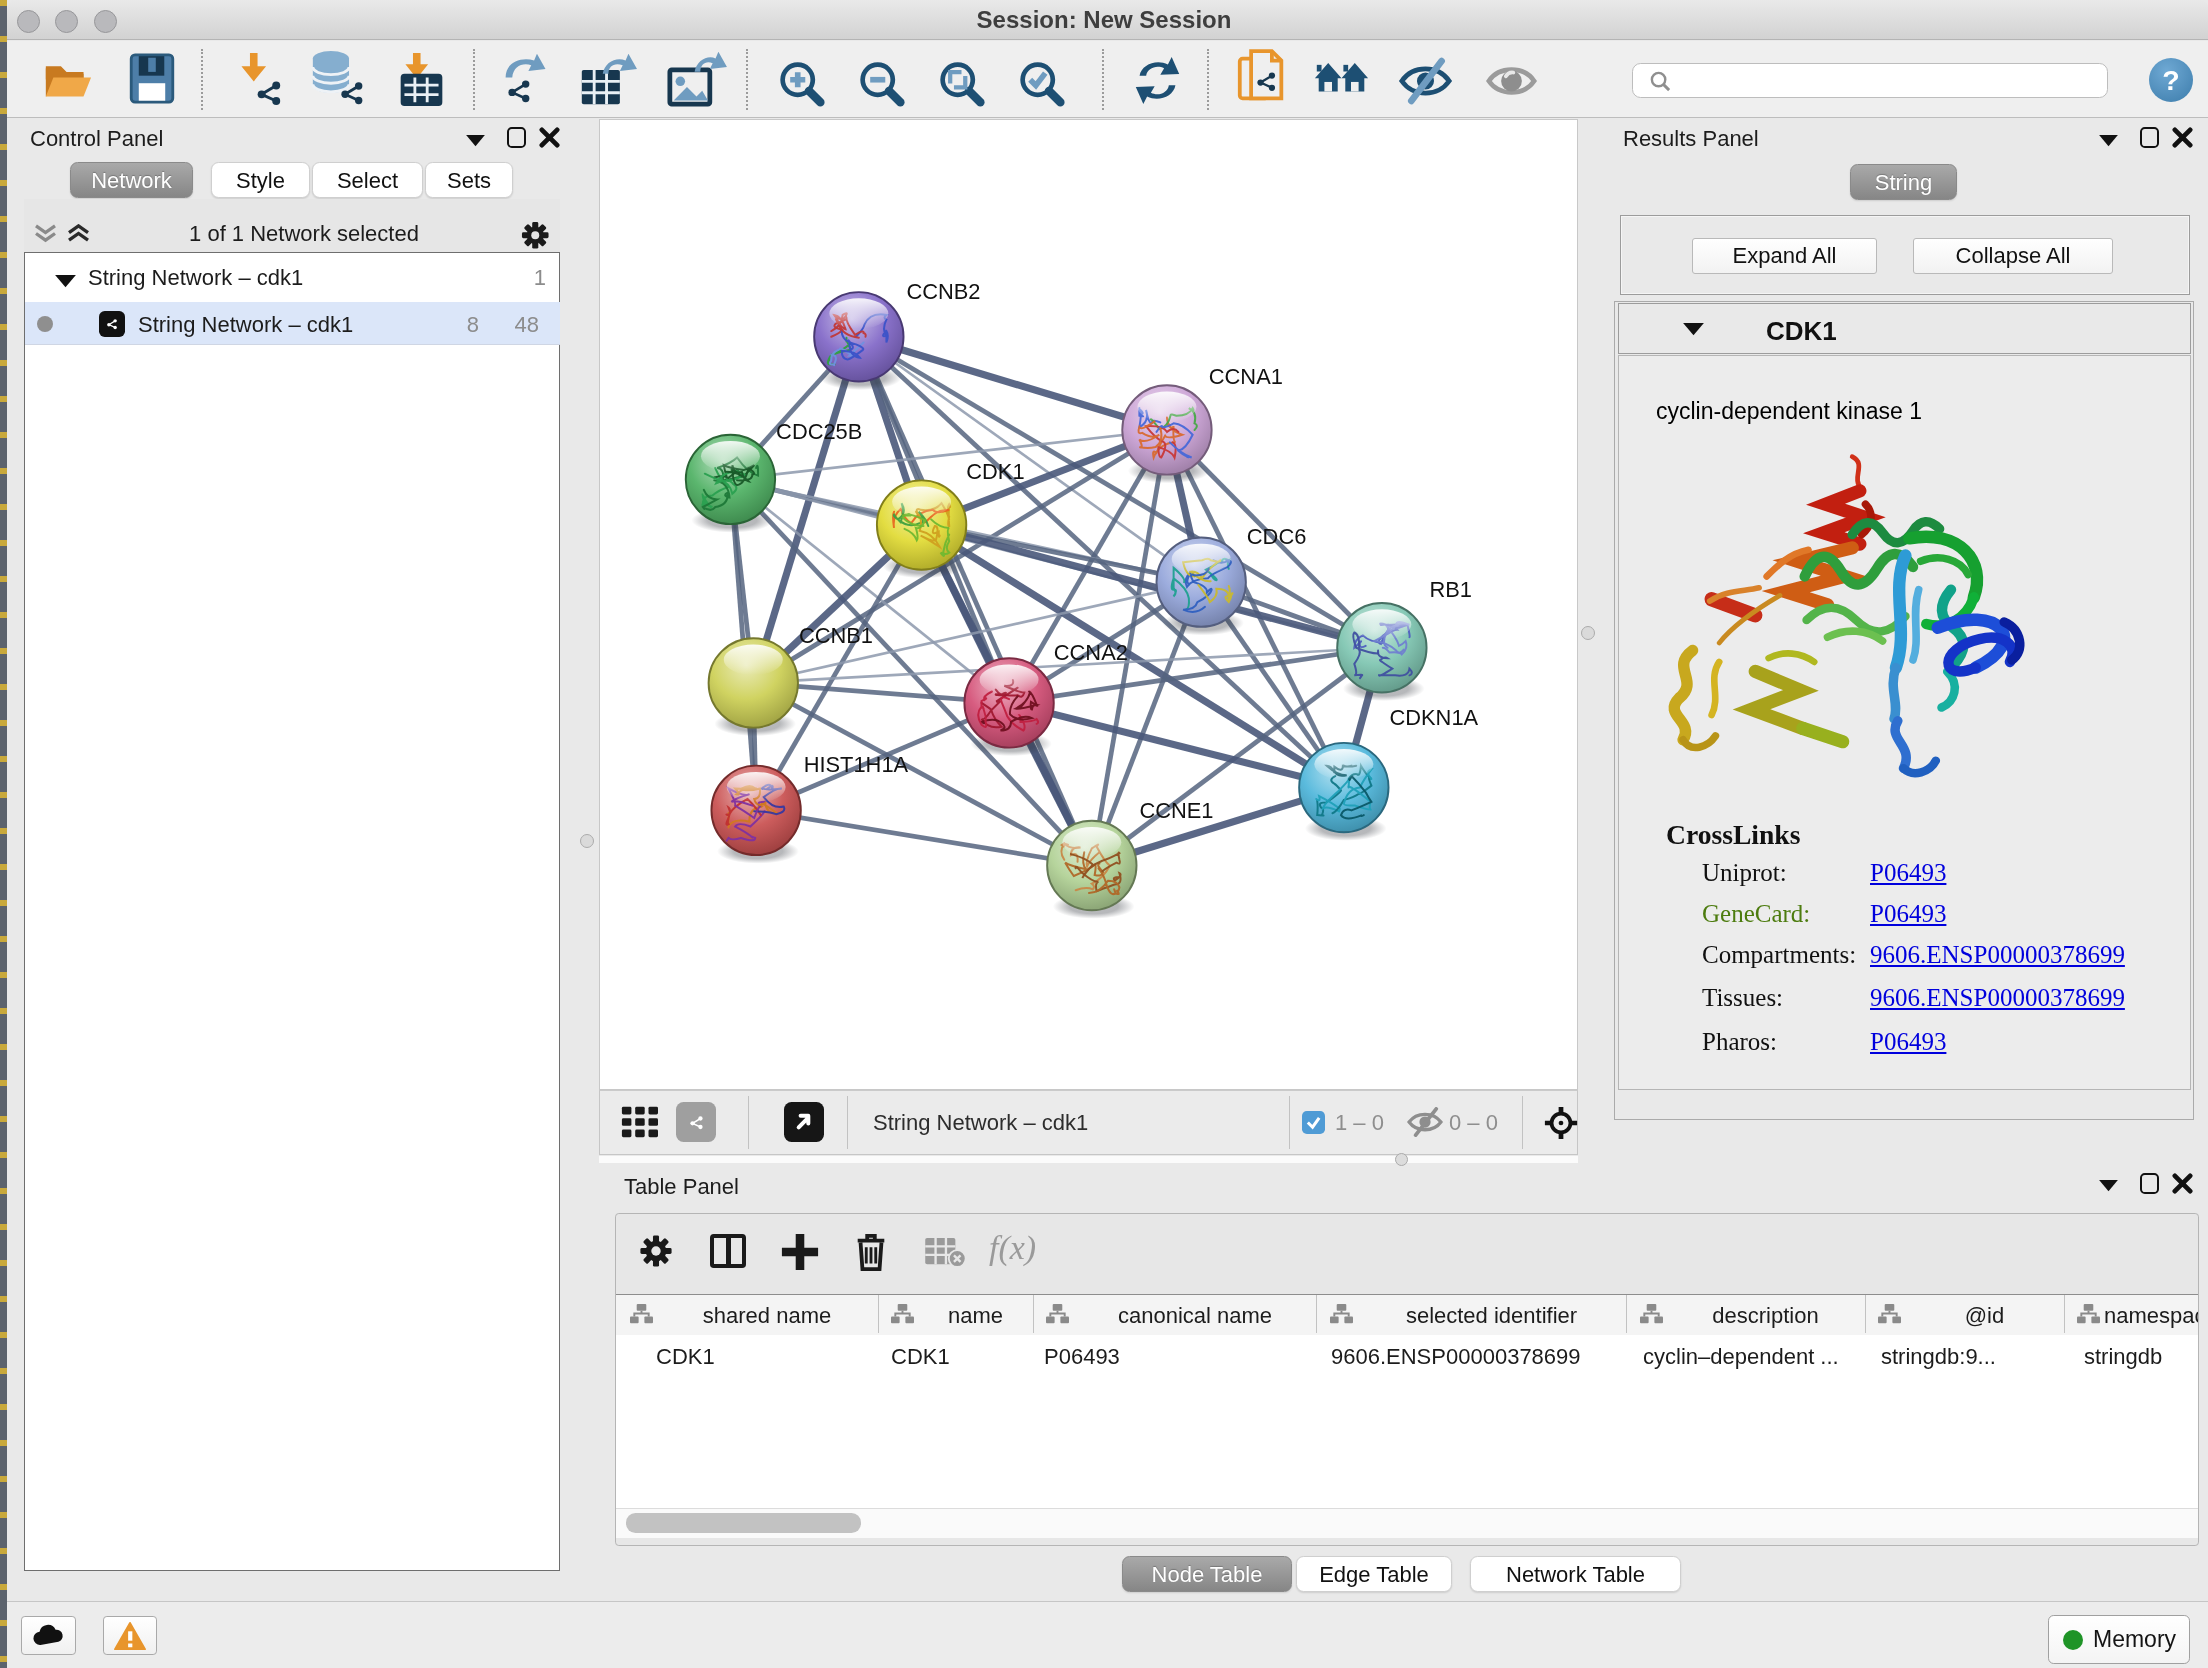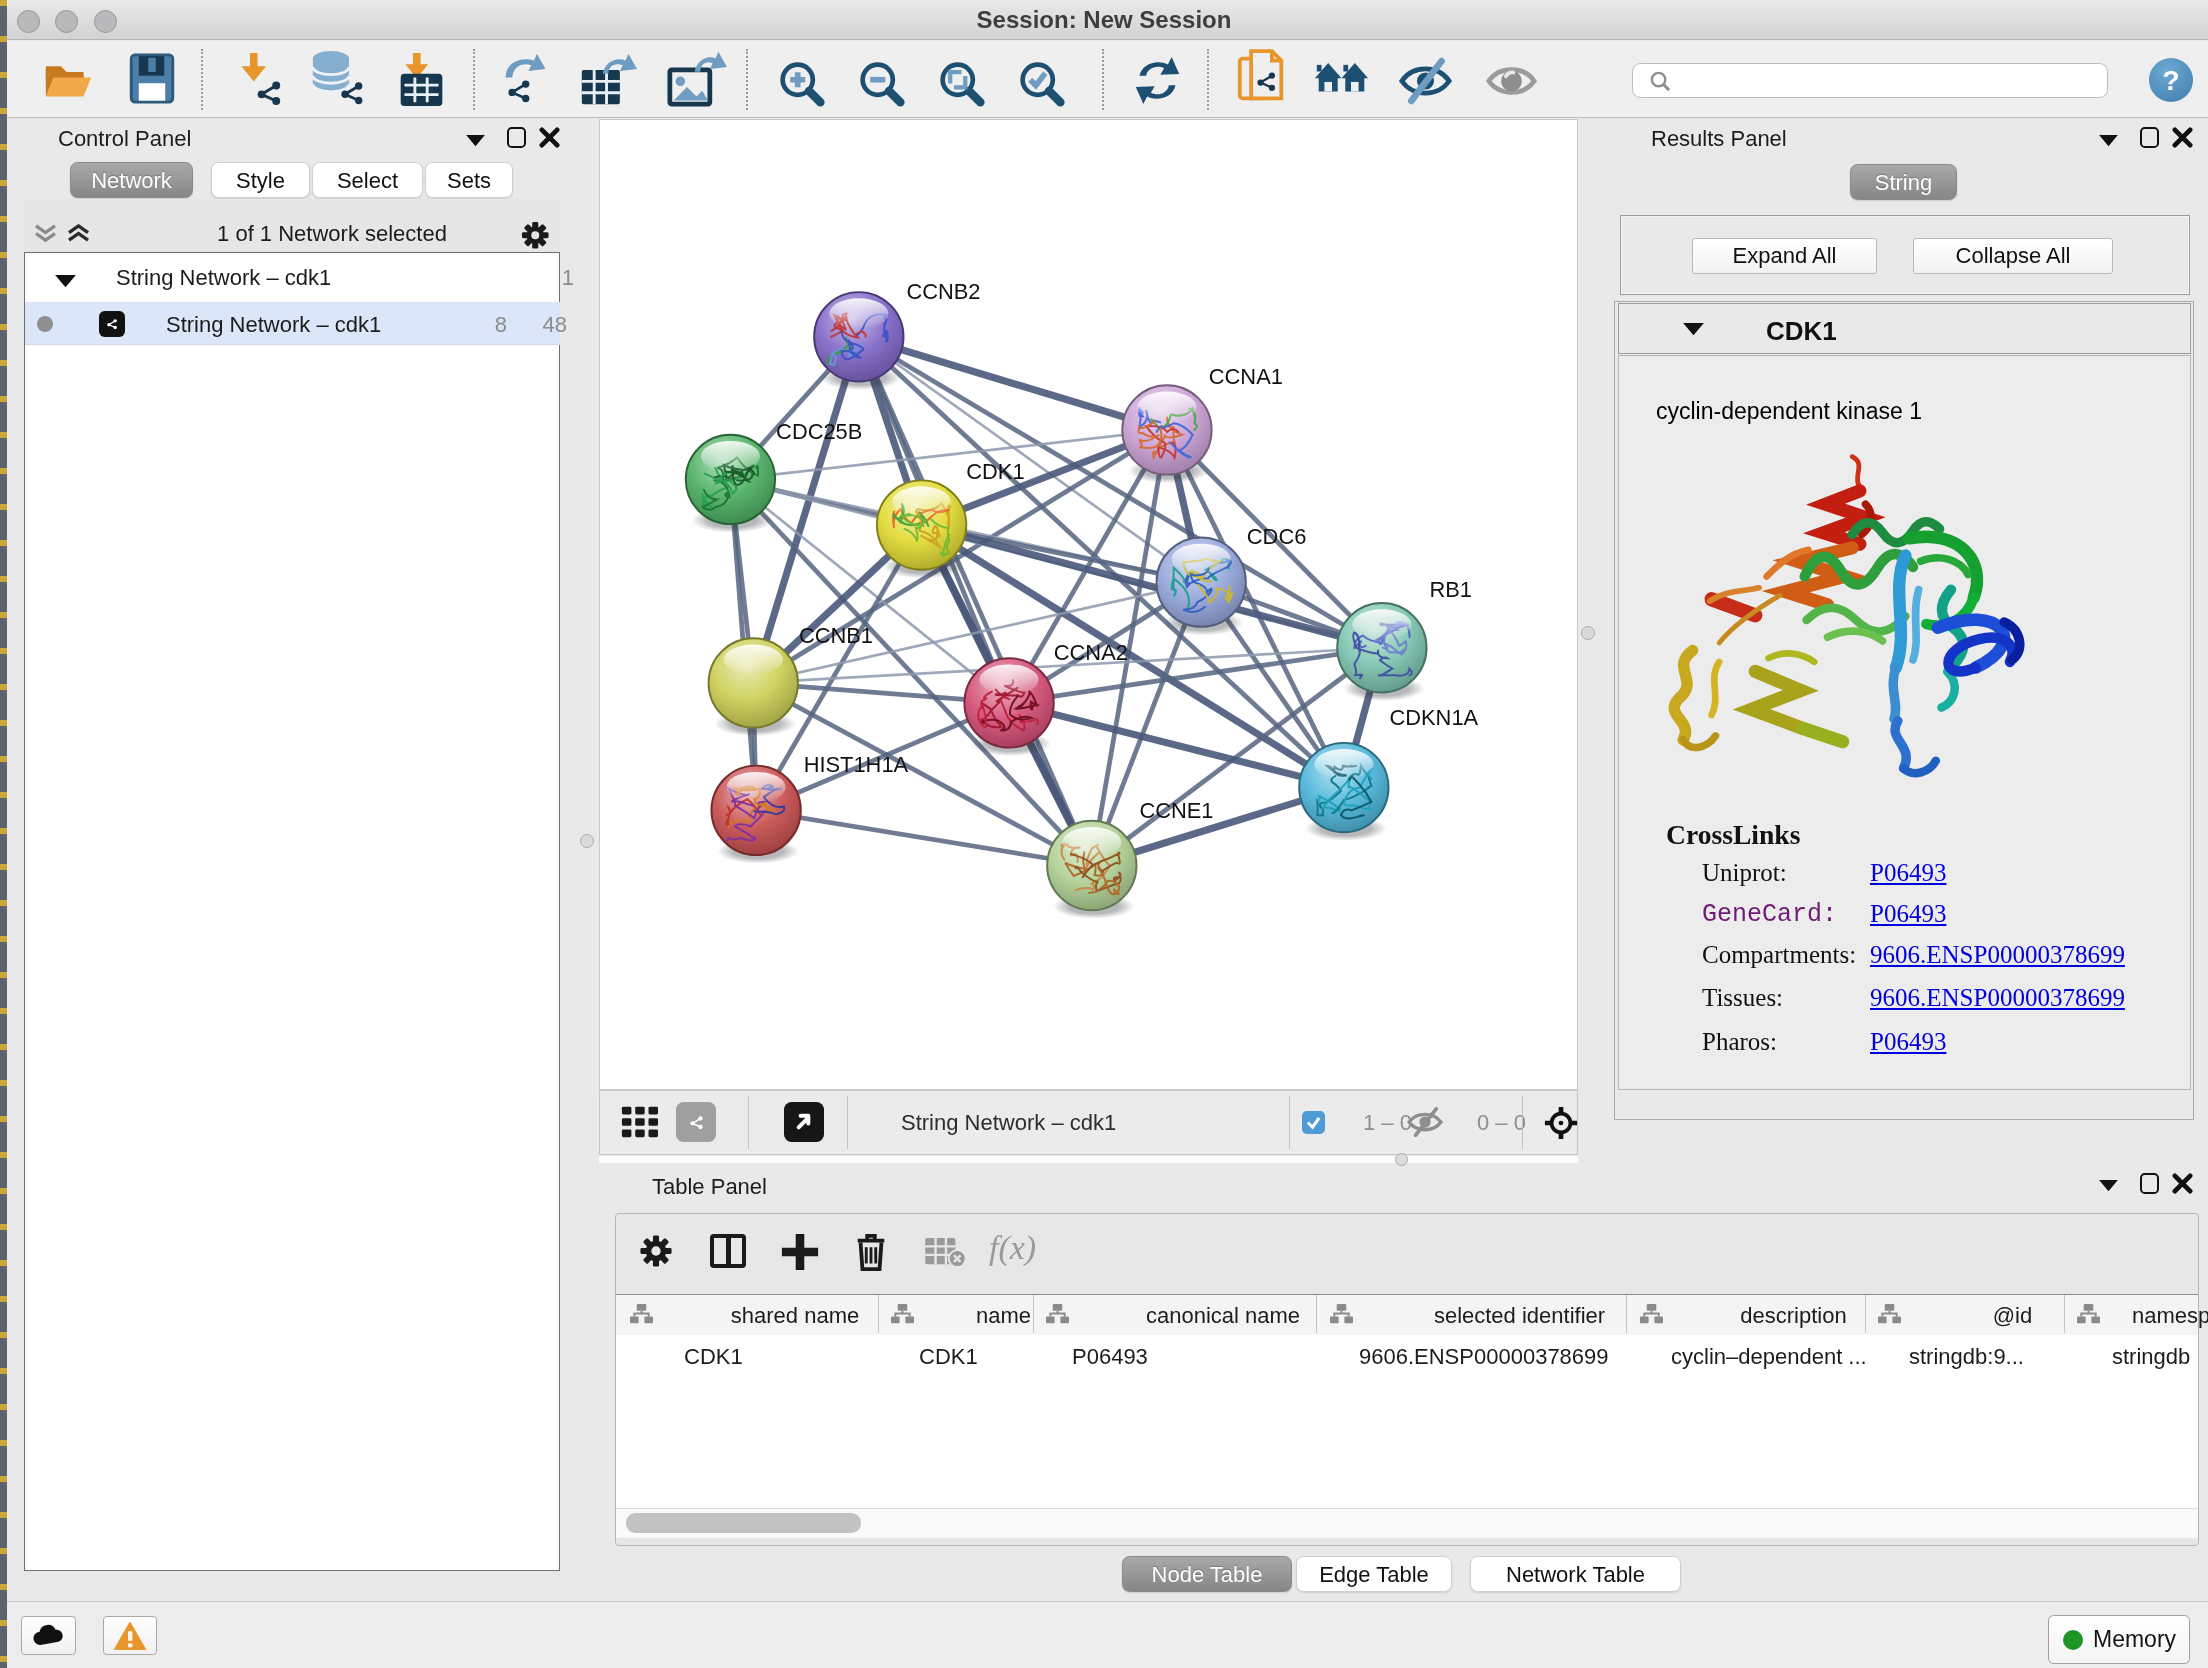--- a/index.html
+++ b/index.html
@@ -1,17 +1,17 @@
 <!DOCTYPE html>
 <html style="font-size:15px"><head><meta charset="utf-8"><style>
 * { margin:0; padding:0; box-sizing:border-box; }
 html,body { width:2208px; height:1668px; overflow:hidden; }
 body { font-family:"Liberation Sans", sans-serif; background:#e9e9e9; position:relative; }
 .abs { position:absolute; }
-.hdr { font-size:22px; color:#1c1c1c;margin-left:28px; }
+.hdr { font-size:22px; color:#1c1c1c; }
 .tab { position:absolute; height:36px; border-radius:7.6px; background:#fff; border:1px solid #cfcfcf;
        color:#111; font-size:22px; text-align:center; box-shadow:0 1px 1.9px rgba(0,0,0,0.12); }
 .tab.sel { background:linear-gradient(#a9a9a9,#868686); color:#fff; border:1px solid #8a8a8a;
            text-shadow:0 -1px 1px rgba(0,0,0,0.25); }
 .pbtn { position:absolute; background:linear-gradient(#ffffff,#f2f2f2); border:1px solid #b9b9b9; border-radius:3px;
         font-size:22px; color:#111; text-align:center; }
 </style></head><body>
 <div class="abs" style="left:0;top:0;width:6.7px;height:1668px;background:repeating-linear-gradient(to bottom,#c9a93c 0 5.7px,#5c636d 5.7px 36px);"></div>
 <div class="abs" style="left:6.7px;top:0;width:2202px;height:1668px;background:#e9e9e9;border-radius:9.5px 9.5px 0 0;"></div>
 <div class="abs" style="left:6.7px;top:0;width:2202px;height:40px;background:linear-gradient(#e9e9e9,#d2d2d2);border-bottom:1px solid #b4b4b4;border-radius:9.5px 9.5px 0 0;"></div>
@@ -533,21 +533,21 @@
       <path d="M266,150 C258,176 268,202 260,224" fill="none" stroke="#54aede" stroke-width="8" stroke-linecap="round"></path>
       <path d="M286,190 C350,164 384,204 326,232" fill="none" stroke="#1d4ed8" stroke-width="13" stroke-linecap="round"></path>
       <path d="M326,232 C288,248 286,212 330,202 C354,196 372,208 362,226" fill="none" stroke="#1433c8" stroke-width="11" stroke-linecap="round"></path>
       <path d="M356,184 C374,192 378,214 364,224" fill="none" stroke="#0a1f9e" stroke-width="10" stroke-linecap="round"></path>
       <path d="M244,288 C232,308 262,314 250,338" fill="none" stroke="#2f6fd0" stroke-width="10" stroke-linecap="round"></path>
       <path d="M250,338 C260,348 278,342 284,330" fill="none" stroke="#2060c0" stroke-width="9" stroke-linecap="round"></path>
     </svg></div>
 <div class="abs" style="left:1666px;top:819px;font-family:'Liberation Serif',serif;font-size:27.6px;font-weight:700;color:#111;">CrossLinks</div>
 <div class="abs" style="left:1702px;top:859px;font-family:'Liberation Serif',serif;font-size:25px;color:#111;">Uniprot:</div>
 <div class="abs" style="left:1870px;top:859px;font-family:'Liberation Serif',serif;font-size:25px;color:#0000dd;text-decoration:underline;">P06493</div>
-<div class="abs" style="left:1702px;top:900px;font-family:Liberation Mono, monospace;font-size:25px;color:#701a75;">GeneCard:</div>
+<div class="abs" style="left:1702px;top:900px;font-family:Liberation Serif, serif;font-size:25px;color:#4d7c0f;">GeneCard:</div>
 <div class="abs" style="left:1870px;top:900px;font-family:'Liberation Serif',serif;font-size:25px;color:#0000dd;text-decoration:underline;">P06493</div>
 <div class="abs" style="left:1702px;top:941px;font-family:'Liberation Serif',serif;font-size:25px;color:#111;">Compartments:</div>
 <div class="abs" style="left:1870px;top:941px;font-family:'Liberation Serif',serif;font-size:25px;color:#0000dd;text-decoration:underline;">9606.ENSP00000378699</div>
 <div class="abs" style="left:1702px;top:984px;font-family:'Liberation Serif',serif;font-size:25px;color:#111;">Tissues:</div>
 <div class="abs" style="left:1870px;top:984px;font-family:'Liberation Serif',serif;font-size:25px;color:#0000dd;text-decoration:underline;">9606.ENSP00000378699</div>
 <div class="abs" style="left:1702px;top:1028px;font-family:'Liberation Serif',serif;font-size:25px;color:#111;">Pharos:</div>
 <div class="abs" style="left:1870px;top:1028px;font-family:'Liberation Serif',serif;font-size:25px;color:#0000dd;text-decoration:underline;">P06493</div>
 <div class="hdr abs" style="left:624px;top:1174px;text-align:right;">Table Panel</div>
 <svg style="position:absolute;left:2098px;top:1178px" width="21" height="15" viewBox="0 0 22 16">
     <path d="M1,2 h20 l-10,12 z" fill="#111"></path>

